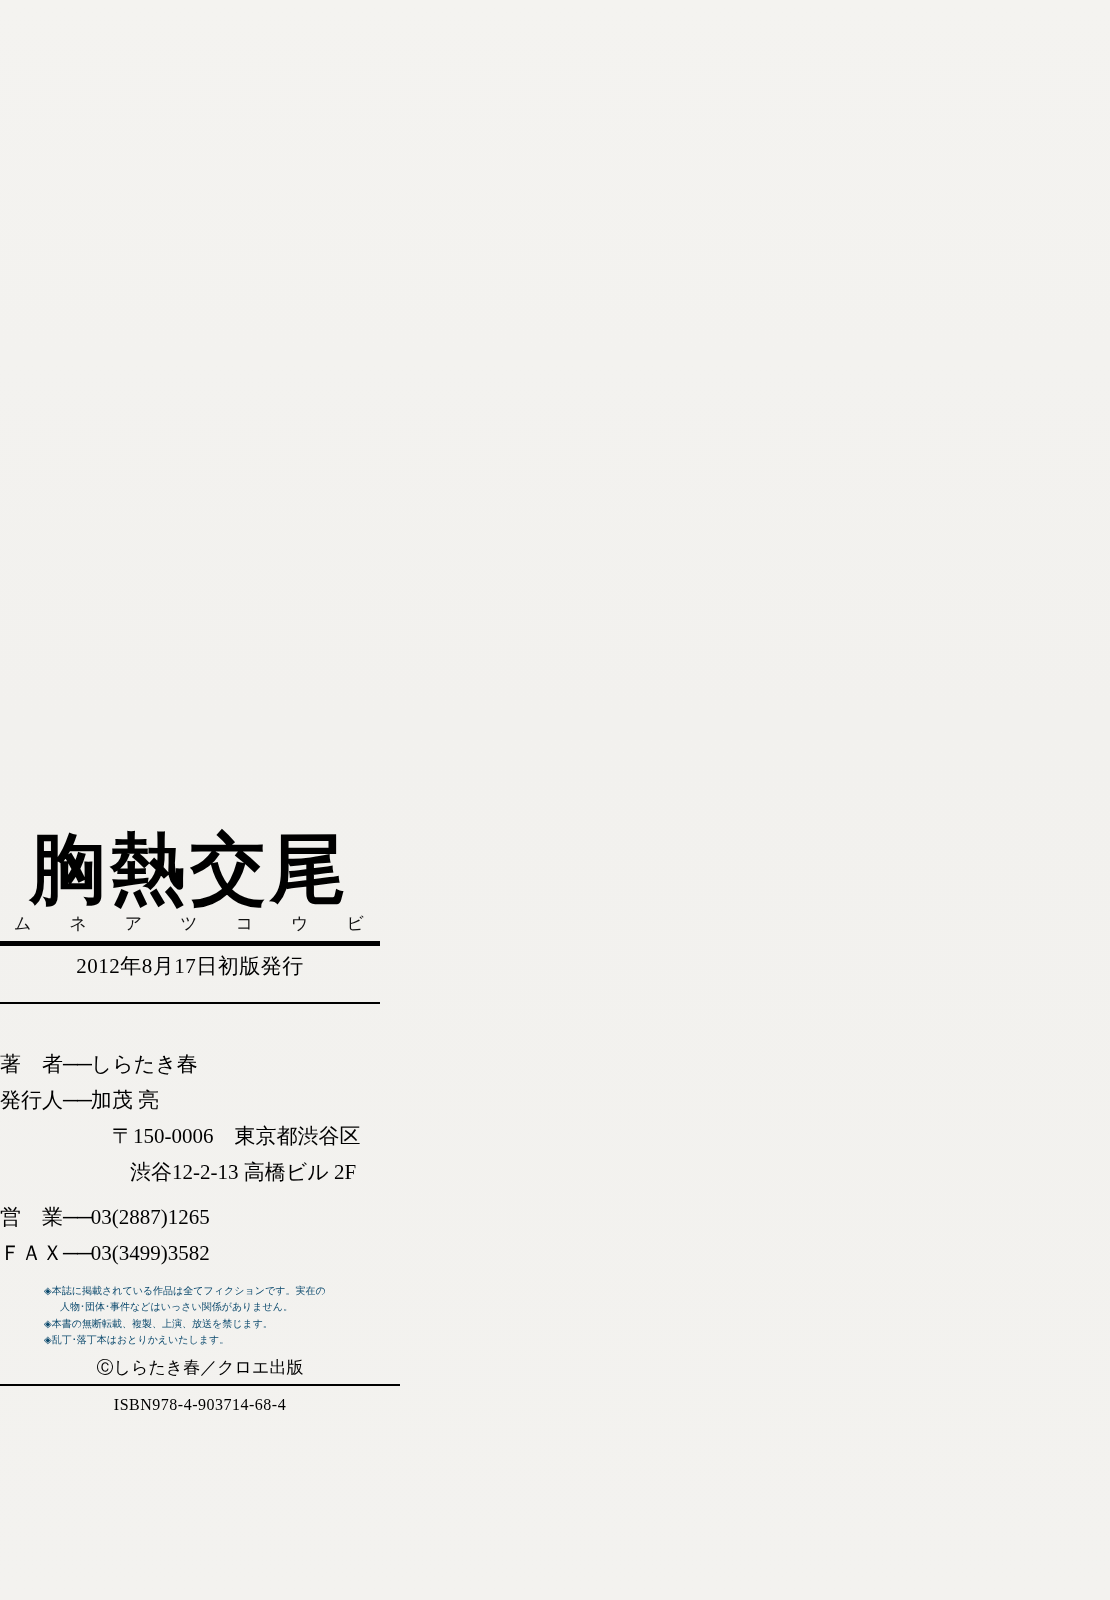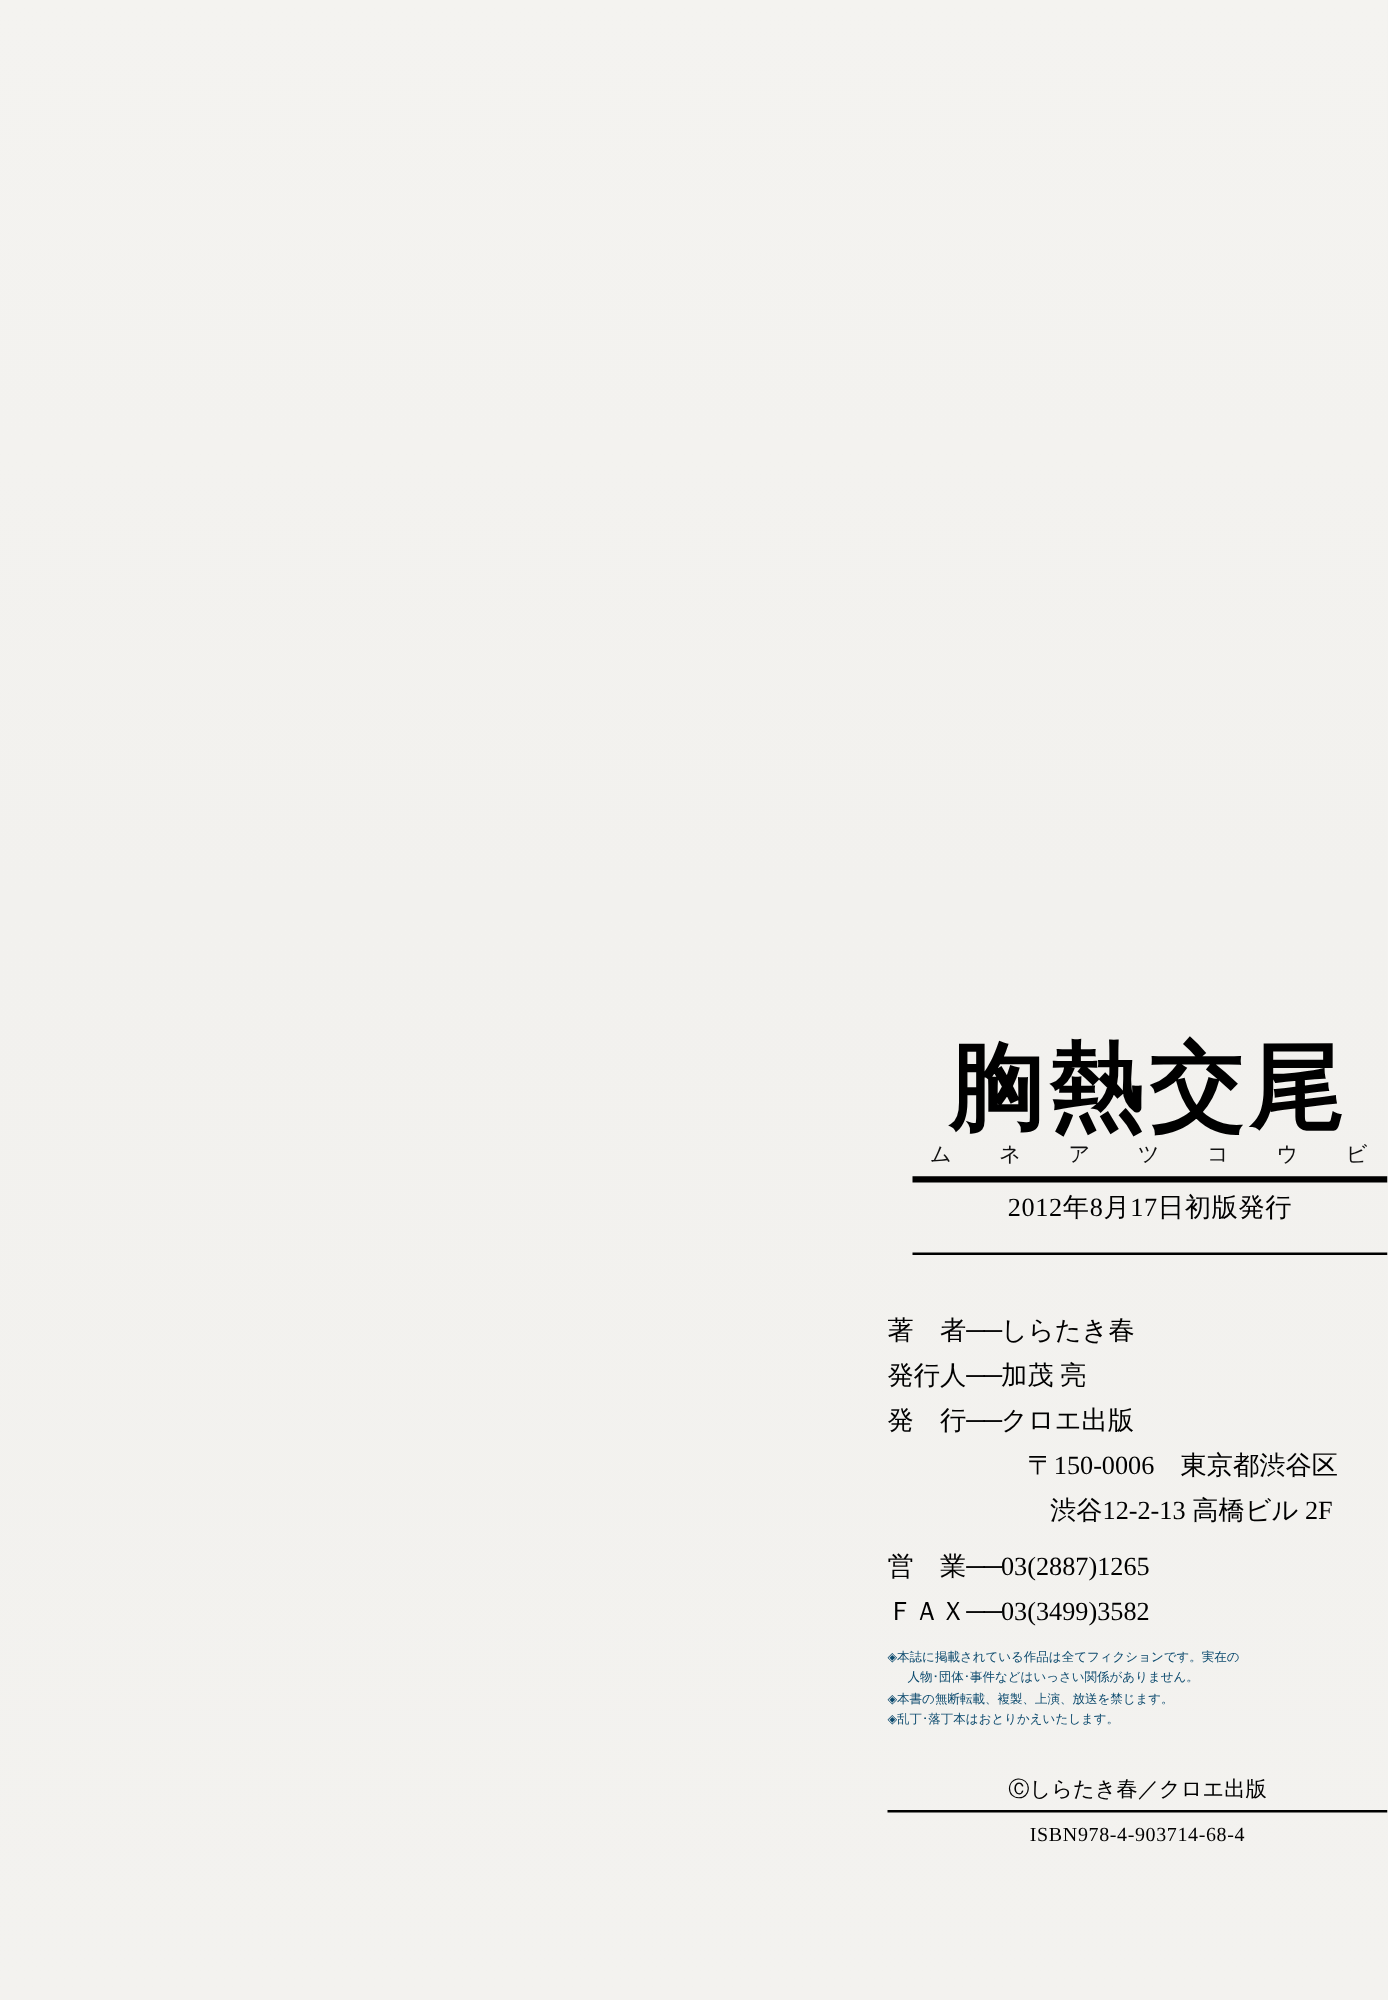--- a/index.html
+++ b/index.html
@@ -22,21 +22,21 @@
     background: linear-gradient(180deg, #f4f3f0 0%, #f2f1ee 45%, #f3f2ef 100%);
   }
 
   .colophon {
     position: absolute;
     left: 0;
     right: 0;
     top: 830px;
     display: flex;
     flex-direction: column;
-    align-items: flex-end;
+    align-items: flex-start;
   }
 
   
   .title-block {
     width: 380px;
     text-align: center;
   }
   .title-main {
     font-family: "DejaVu Serif", "Liberation Serif", serif;
     font-weight: 700;
@@ -115,21 +115,21 @@
     color: #0c4a6e;
     font-family: "DejaVu Sans", "Liberation Sans", sans-serif;
     margin-left: 44px;
   }
   .notice-line { white-space: nowrap; display: block; }
   .notice-cont { display: block; padding-left: 16px; white-space: nowrap; }
 
   
   .footer {
     width: 400px;
-    margin-top: 36px;
+    margin-top: 8px;
     text-align: center;
   }
   .copyright {
     font-size: 17px;
     color: #000;
     padding-bottom: 5px;
     font-family: "DejaVu Sans", "Liberation Sans", sans-serif;
   }
   .rule-foot {
     width: 400px;
@@ -167,23 +167,20 @@
   <div class="pubdate">2012年8月17日初版発行</div>
   <div class="rule-thin"></div>
 
   <div class="credits">
     <span class="credit-row">
       <span class="credit-label">著　者</span><span class="credit-dash">──</span><span>しらたき春</span>
     </span>
     <span class="credit-row">
       <span class="credit-label">発行人</span><span class="credit-dash">──</span><span>加茂 亮</span>
     </span>
-    <span class="credit-row">
-      <span class="credit-label">発　行</span><span class="credit-dash">──</span><span>クロエ出版</span>
-    </span>
 
     <span class="credit-indent">〒150-0006　東京都渋谷区</span>
     <span class="credit-indent2">渋谷12-2-13 高橋ビル 2F</span>
 
     <div class="spacer-sm"></div>
 
     <span class="credit-row">
       <span class="credit-label">営　業</span><span class="credit-dash">──</span><span>03(2887)1265</span>
     </span>
     <span class="credit-row">

